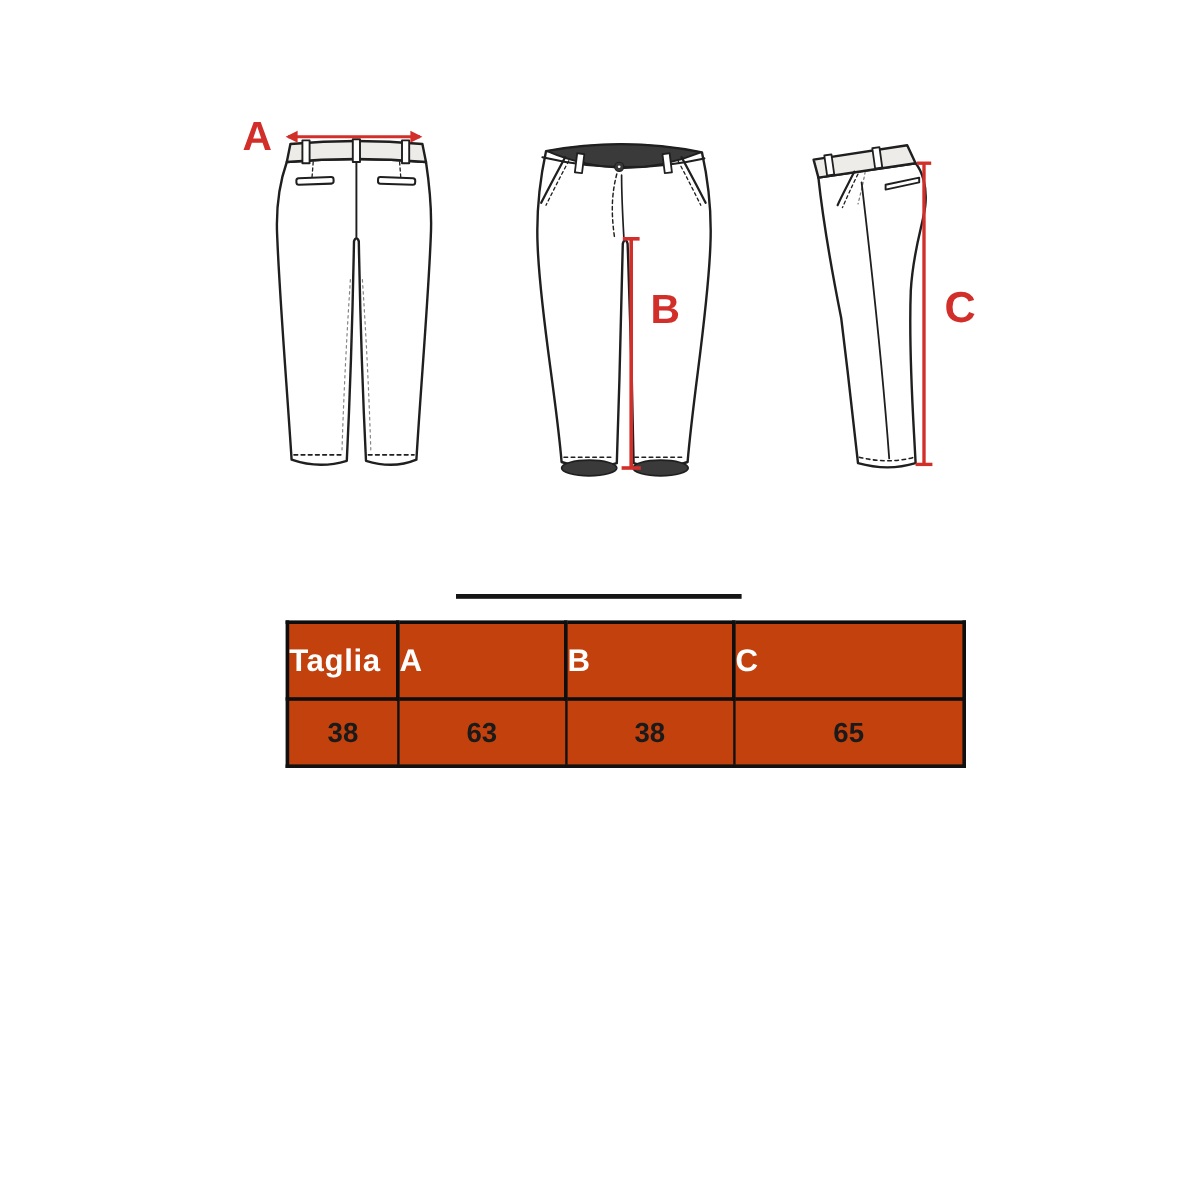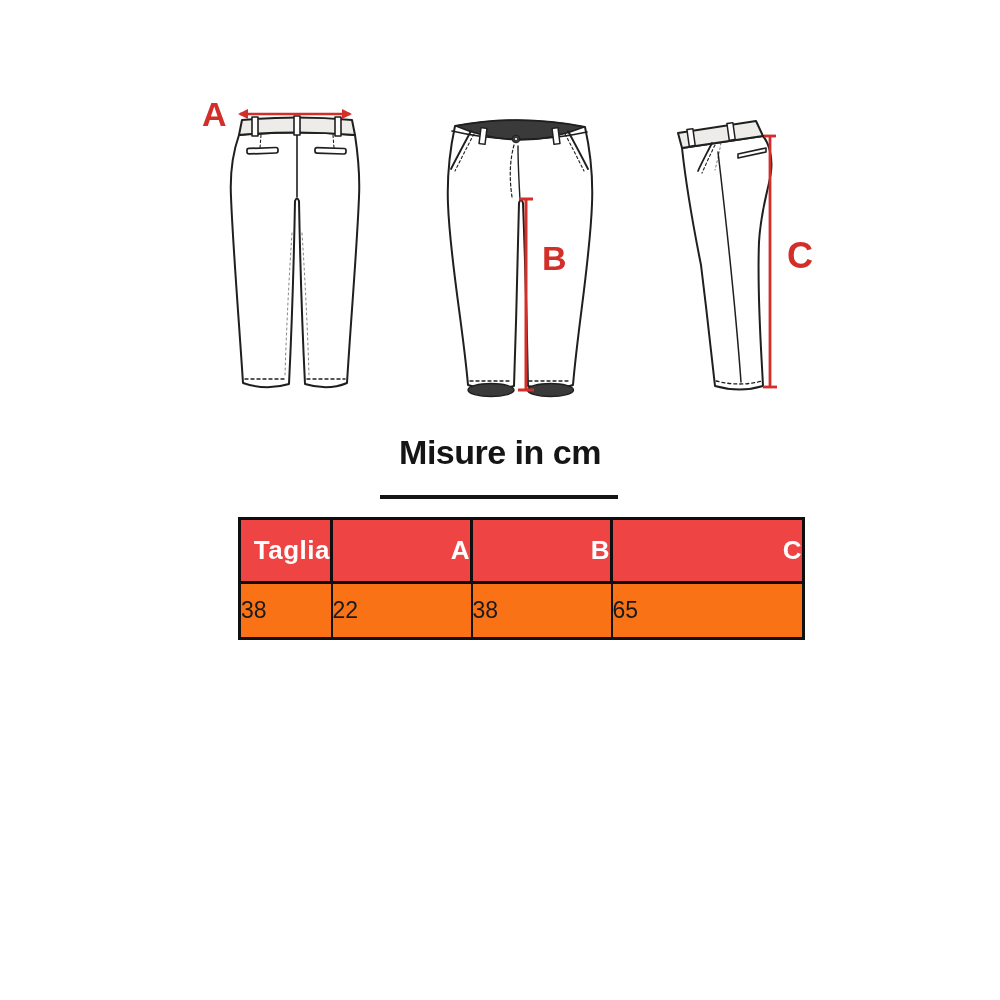--- a/index.html
+++ b/index.html
@@ -39,35 +39,36 @@
     position:absolute;
     top:517px; left:238px;
   }
   table.size-table {
     border-collapse:collapse;
     table-layout:fixed;
     width:564px;
     border:3px solid #111111;
   }
   table.size-table th {
-    background:#ef4444;
+    background:#c2410c;
     color:#ffffff;
     height:64px;
     font-size:26px;
     font-weight:bold;
-    text-align:right;
+    text-align:left;
     border:3px solid #0e0e0e;
     letter-spacing:0.5px;
   }
   table.size-table td {
-    background:#f97316;
+    background:#c2410c;
     color:#1a1a1a;
     height:56px;
     font-size:23px;
-    font-weight:normal;
+    font-weight:bold;
+    text-align:center;
     border:2.5px solid #111111;
   }
 </style>
 </head>
 <body>
 
 <div class="canvas">
 
   <svg class="fig-svg" style="left:215px; top:103px;" width="160" height="300" viewBox="0 0 160 300">
     <g stroke="#1f1f1f" stroke-width="2" fill="none" stroke-linecap="round" stroke-linejoin="round">
@@ -163,21 +164,20 @@
     </g>
 
     <g stroke="#d22f2a" stroke-width="2.8" fill="none">
       <line x1="110" y1="26" x2="110" y2="277"></line>
       <line x1="104" y1="26" x2="116" y2="26"></line>
       <line x1="103" y1="277" x2="117" y2="277"></line>
     </g>
   </svg>
   <span class="red-label" style="left:787px; top:238px; font-size:36px;">C</span>
 
-  <div class="chart-title">Misure in cm</div>
   <div class="title-underline"></div>
 
   <div class="size-table-wrap">
     <table class="size-table">
       <colgroup>
         <col style="width:92px">
         <col style="width:140px">
         <col style="width:140px">
         <col style="width:192px">
       </colgroup>
@@ -185,21 +185,21 @@
         <tr>
           <th>Taglia</th>
           <th>A</th>
           <th>B</th>
           <th>C</th>
         </tr>
       </thead>
       <tbody>
         <tr>
           <td>38</td>
-          <td>22</td>
+          <td>63</td>
           <td>38</td>
           <td>65</td>
         </tr>
       </tbody>
     </table>
   </div>
 
 </div>
 
 </body></html>

